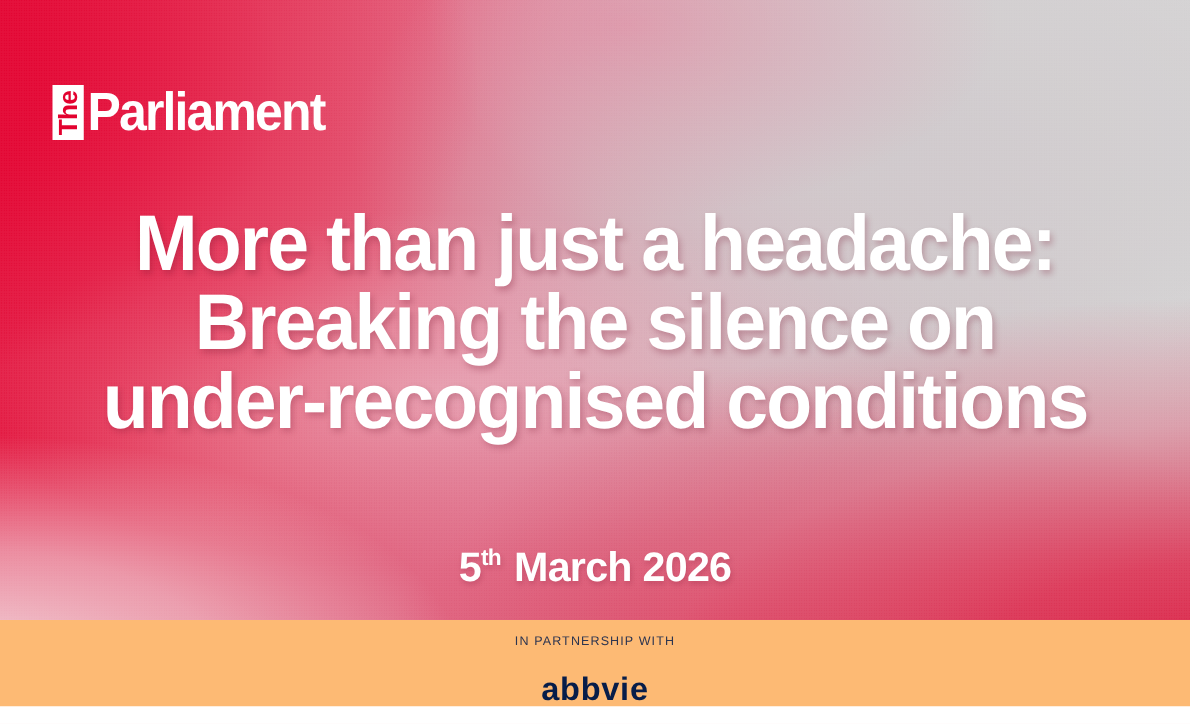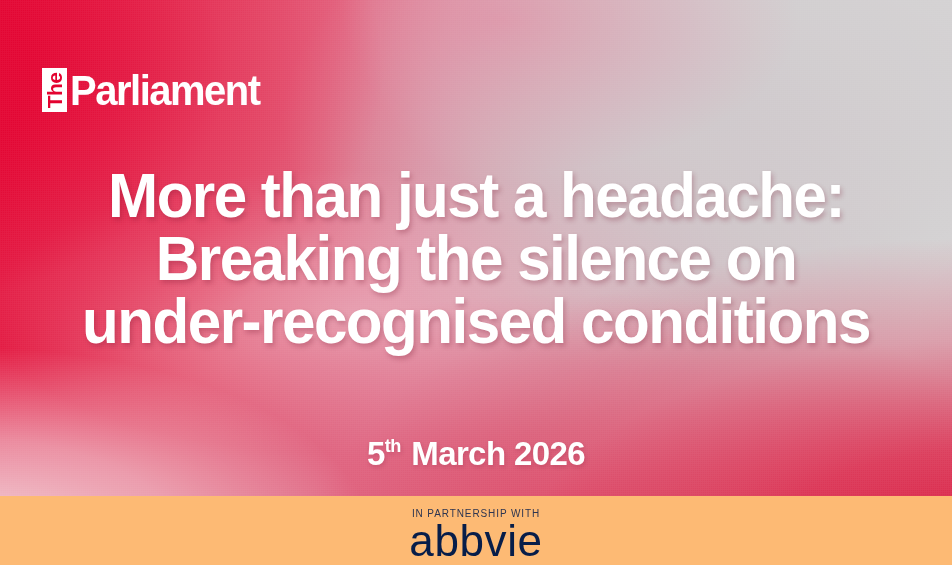--- a/index.html
+++ b/index.html
@@ -235,25 +235,25 @@
     color: #2d3550;
     font-family: "Liberation Sans", sans-serif;
     font-weight: 400;
     font-size: 10px;
     letter-spacing: 0.9px;
     line-height: 12px;
     white-space: nowrap;
   }
 
   .partner-logo {
-    margin-top: 4px;
+    margin-top: 14px;
     color: #071d49;
     font-family: "Liberation Sans", sans-serif;
-    font-weight: 400;
-    font-size: 44px;
+    font-weight: 700;
+    font-size: 26px;
     line-height: 34px;
     letter-spacing: 0.6px;
     white-space: nowrap;
   }
 </style>
 </head>
 <body>
 
 <div class="banner">
 

